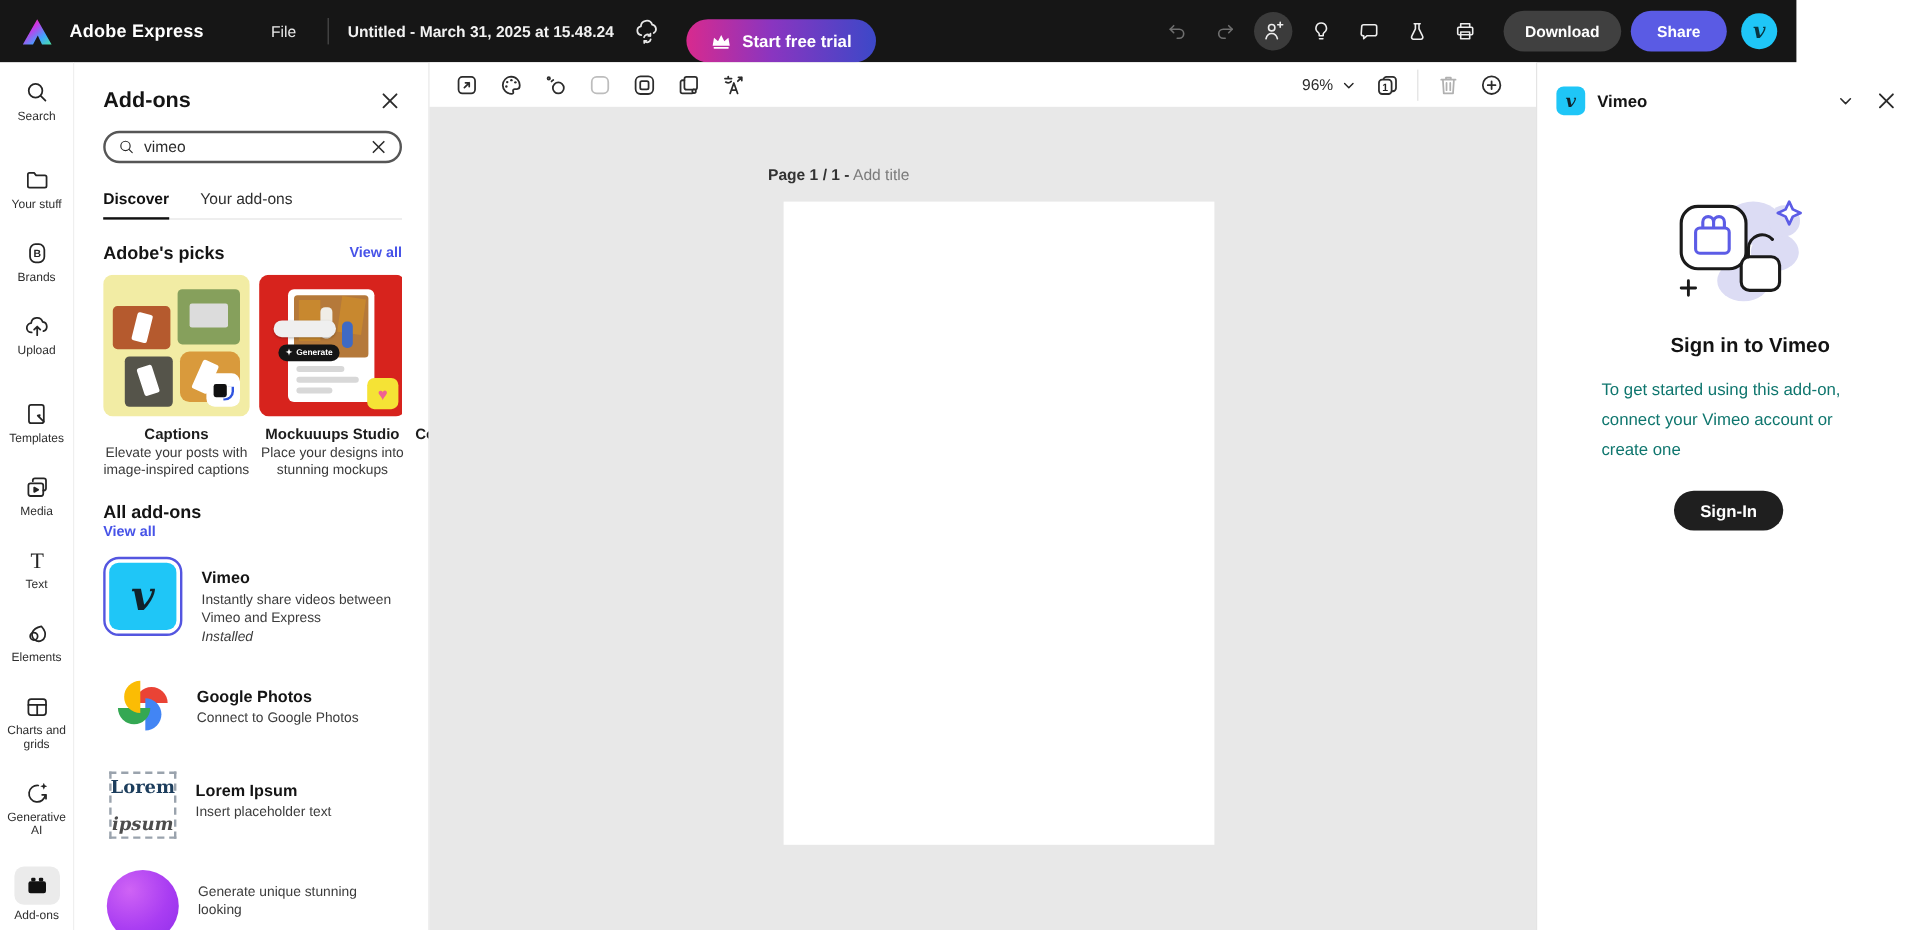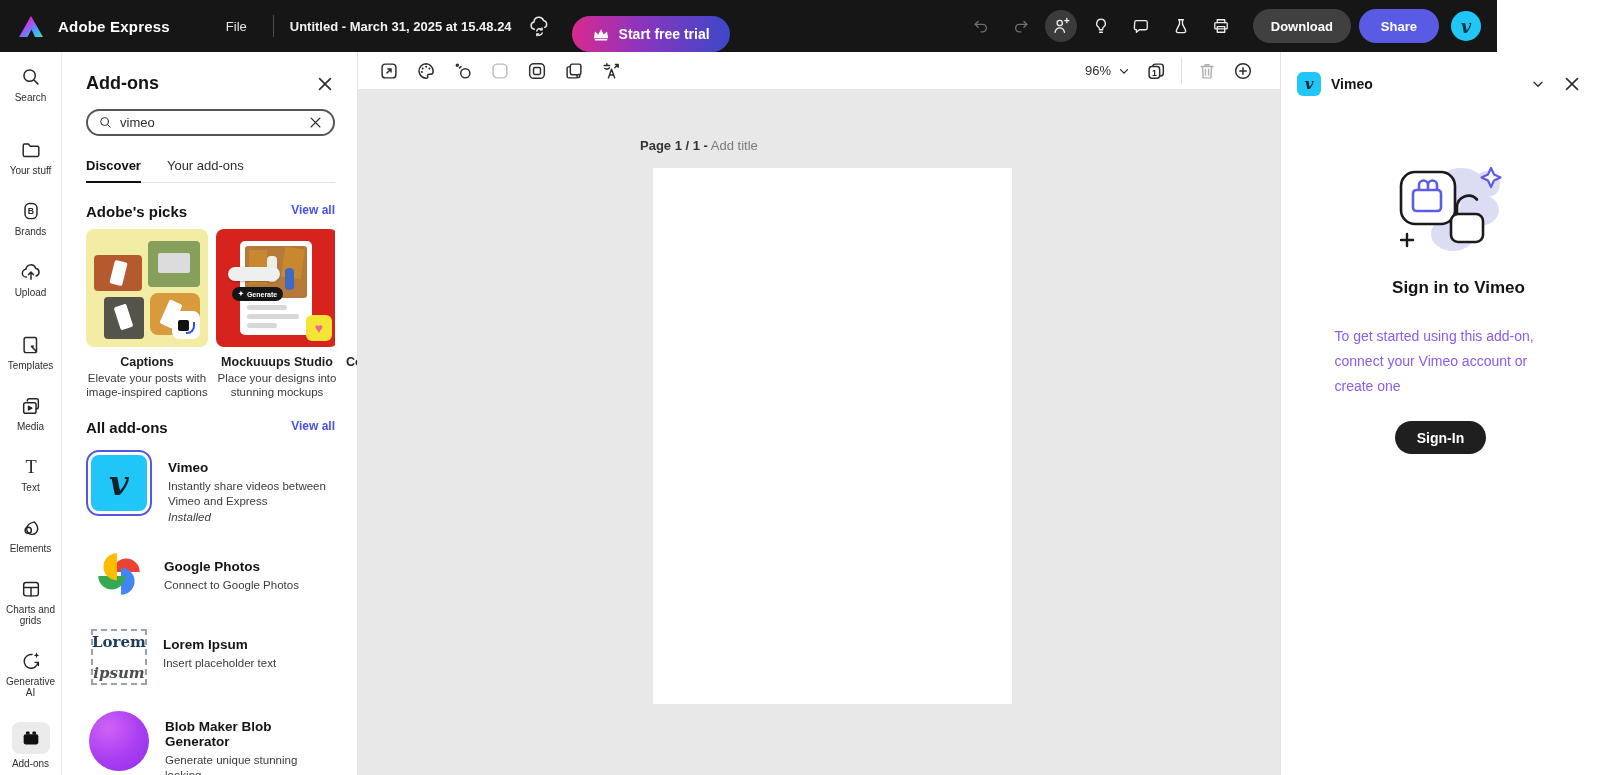--- a/index.html
+++ b/index.html
@@ -95,21 +95,21 @@
 
   
   .rpanel { position:absolute; left:1280px; top:52px; width:320px; height:723px; background:#fff; border-left:1px solid #e4e4e4; }
   .rp-header { display:flex; align-items:center; padding:20px 18px 0 16px; gap:10px; }
   .rp-vtile { width:24px; height:24px; border-radius:6px; background:#1fc6f7; display:flex; align-items:center; justify-content:center; font-family:"DejaVu Serif",serif; font-style:italic; font-weight:bold; font-size:15px; color:#10222b; }
   .rp-title { font-size:14px; font-weight:bold; color:#141414; }
   .rp-header-icons { margin-left:auto; display:flex; align-items:center; gap:16px; }
   .chev { width:16px; height:16px; color:#2c2c2c; cursor:pointer; }
   .rp-illust { margin:58px auto 0 auto; display:block; width:160px; height:110px; }
   .rp-heading { text-align:center; font-size:17px; font-weight:bold; color:#131313; margin-top:14px;padding-left:36px; }
-  .rp-body { width:212px; margin:26px auto 0 auto; font-size:14px; color:#8b5cf6; line-height:25px; }
+  .rp-body { width:212px; margin:14px auto 0 auto; font-size:14px; color:#0f766e; line-height:25px; }
   .rp-btnrow { text-align:center; margin-top:22px; }
   .signinbtn { height:33px; padding:0 22px; border:none; border-radius:17px; background:#1f1f1f; color:#fff; font-size:14px; font-weight:bold; cursor:pointer; font-family:inherit; }
 </style>
 </head>
 <body>
 
 <div class="topbar">
   <svg class="logo" viewBox="0 0 26 23">
     <defs>
       <linearGradient id="lg1" x1="0" y1="0" x2="1" y2="1">
@@ -347,21 +347,21 @@
     </div>
     <div class="cardmeta">
       <div class="cardname">Mockuuups Studio</div>
       <div class="carddesc">Place your designs into stunning mockups</div>
     </div>
     <div class="cardmeta" style="text-align:left;">
       <div class="cardname">Colo</div>
     </div>
   </div>
 
-  <div class="sect-head" style="">
+  <div class="sect-head" style="flex-direction:column;">
     <span class="sect-title">All add-ons</span>
     <span class="viewall">View all</span>
   </div>
 
   <div class="addon-row" style="margin-top:14px;">
     <div class="vimeo-sel">
       <div class="vimeo-tile">v</div>
     </div>
     <div class="addon-meta">
       <div class="addon-name">Vimeo</div>
@@ -390,21 +390,20 @@
     </div>
     <div class="addon-meta" style="padding-top:8px;">
       <div class="addon-name">Lorem Ipsum</div>
       <div class="addon-desc">Insert placeholder text</div>
     </div>
   </div>
 
   <div class="addon-row" style="margin-top:26px;">
     <div class="blob"></div>
     <div class="addon-meta" style="padding-top:8px;">
-      <div class="addon-name">Blob Maker Blob Generator</div>
       <div class="addon-desc">Generate unique stunning looking</div>
     </div>
   </div>
 </div>
 
 <div class="canvaswrap">
   <div class="ctoolbar">
     <svg class="ct-icon ic" viewBox="0 0 24 24">
         <rect x="4.5" y="4.5" width="15" height="15" rx="3.5"></rect>
         <path d="M9.8 14.2 14.2 9.8 M10.8 9.8h3.4v3.4"></path>

